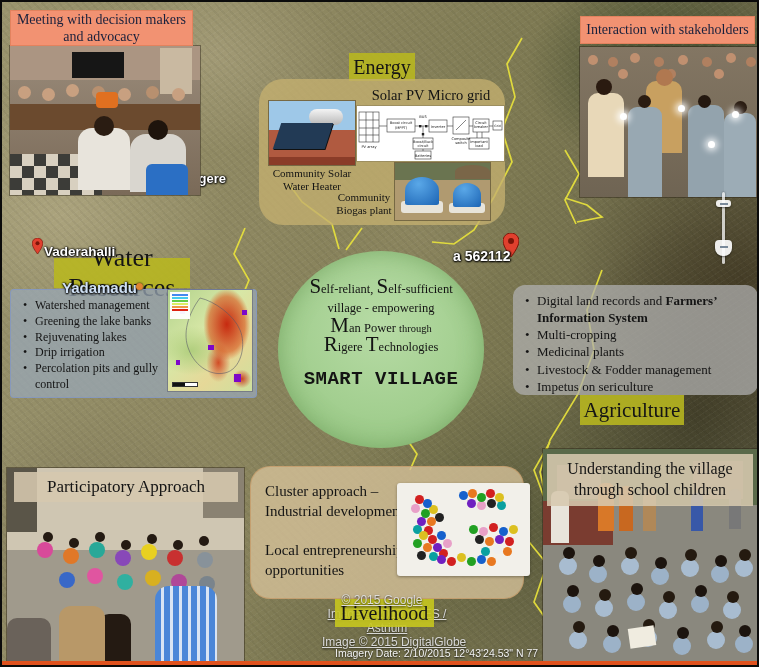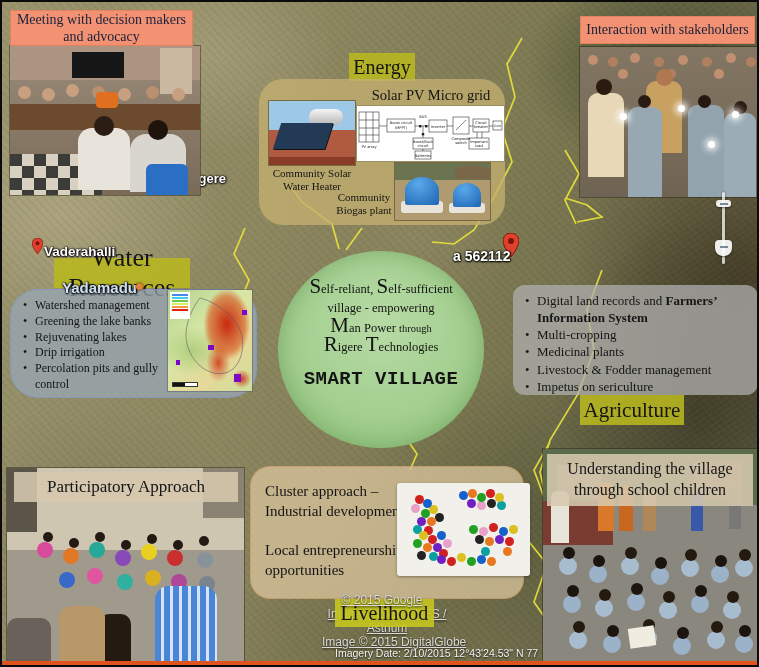--- a/index.html
+++ b/index.html
@@ -48,21 +48,21 @@
   .caption-overlay{position:absolute;z-index:7;background:rgba(214,200,174,.88);
     color:#141414;text-align:center;display:flex;align-items:center;justify-content:center;
     box-sizing:border-box;padding:2px 6px;}
   .ph-el{position:absolute;}
   
   .hl-label{position:absolute;z-index:3;background:rgba(184,183,31,.88);color:#151515;
     text-align:center;display:flex;align-items:center;justify-content:center;}
   
   #energy-box{position:absolute;z-index:3;background:rgba(196,176,112,.78);border-radius:24px;}
   #water-box{position:absolute;z-index:3;background:rgba(152,167,182,.74);
-    border:1px solid rgba(132,152,192,.85);border-radius:28px;}
+    border:1px solid rgba(132,152,192,.85);border-radius:4px;}
   #agriculture-box{position:absolute;z-index:3;background:rgba(176,176,176,.74);border-radius:12px;}
   #cluster-box{position:absolute;z-index:3;background:rgba(212,192,152,.8);
     border:1px solid rgba(196,140,84,.5);border-radius:20px;}
   .bullets{margin:0;padding:8px 4px 4px 8px;list-style:none;color:#141414;}
   .bullets li{position:relative;padding-left:16px;line-height:1.32;}
   .bullets li::before{content:"•";position:absolute;left:4px;}
   
   #smart-circle{position:absolute;z-index:3;border-radius:50%;
     background:radial-gradient(circle at 50% 38%,#b7dba5 0%,#a3cf90 55%,#8fc27c 100%);
     box-shadow:inset 0 0 24px rgba(84,130,64,.45);

